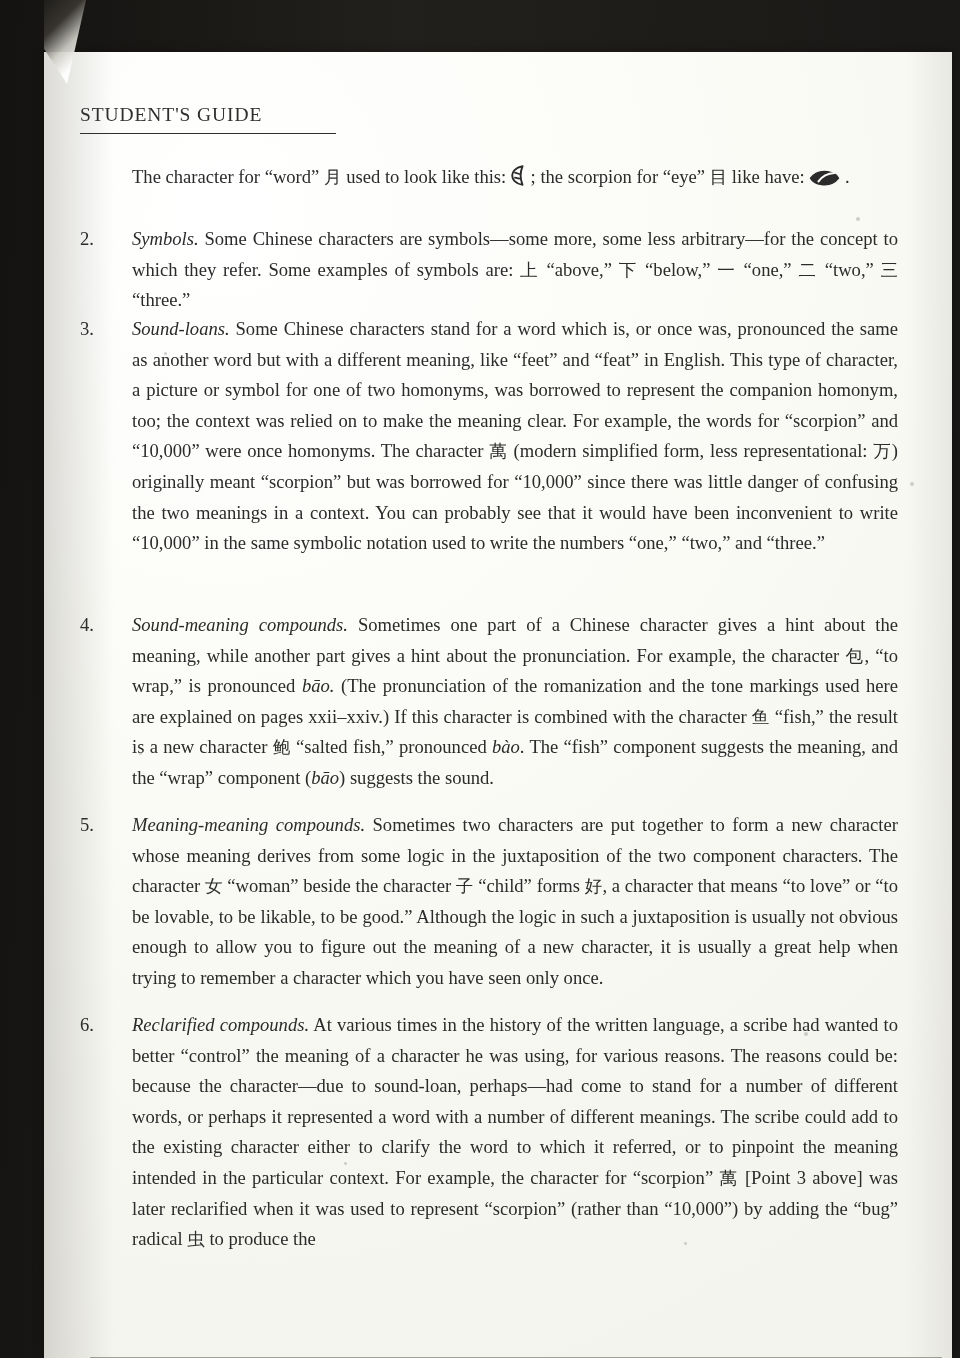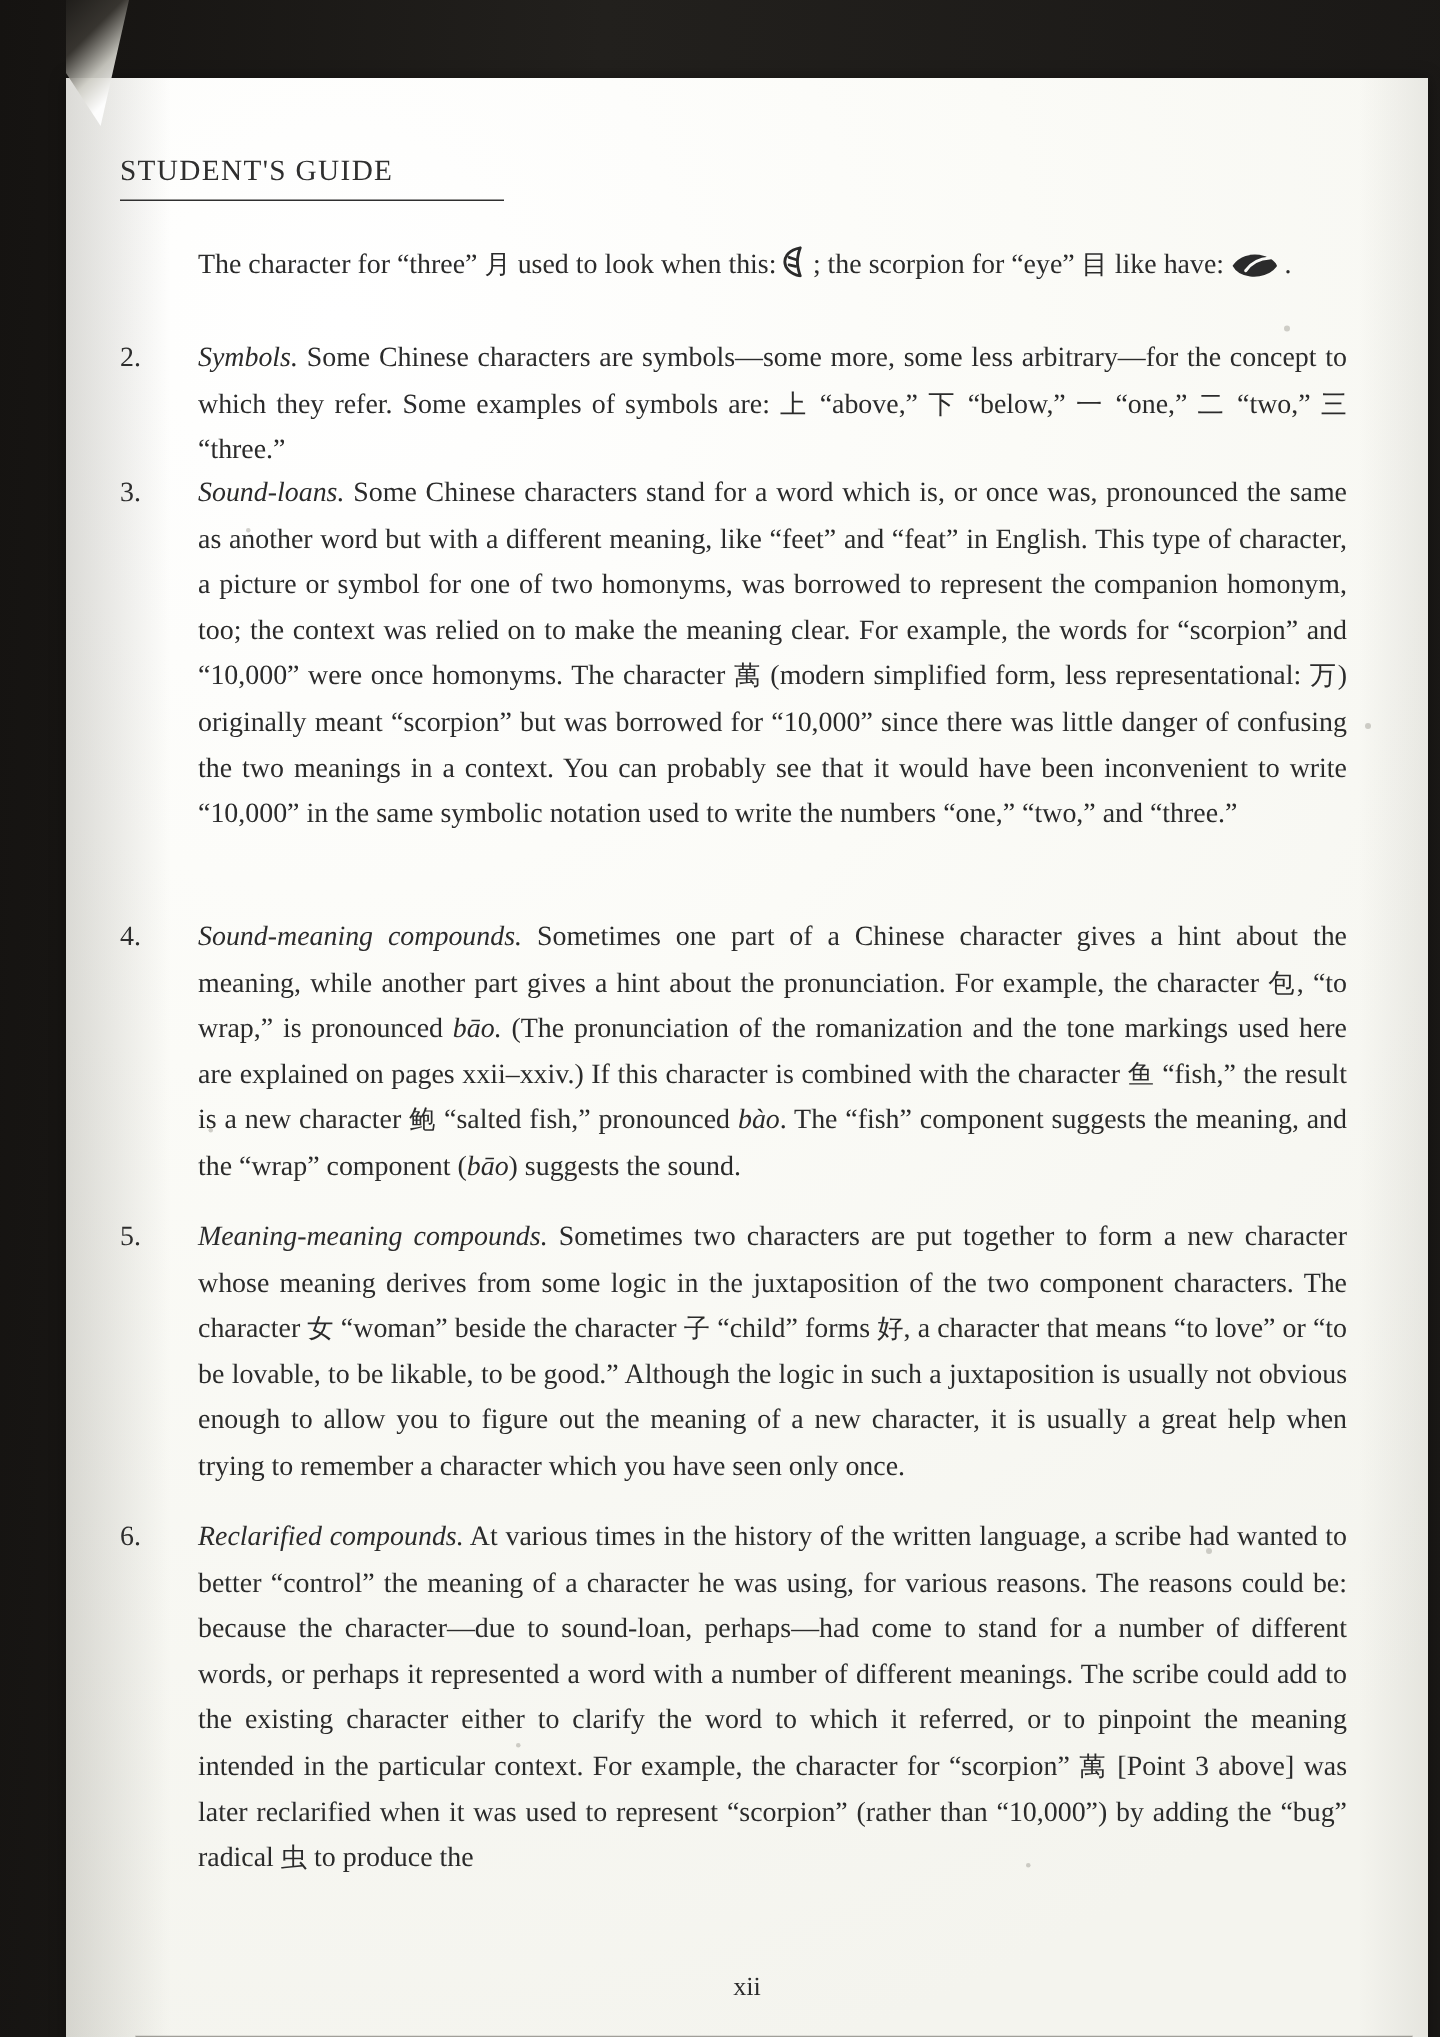--- a/index.html
+++ b/index.html
@@ -109,21 +109,21 @@
   <div id="bottom-edge2"></div>
   <div id="bottom-edge"></div>
 
   <div id="content">
 
     <div class="hdr">STUDENT'S GUIDE</div>
     <div class="hdr-rule"></div>
 
     <div class="block" style="top:110px;">
       <div class="para nonum">
-        <span>The character for “three” </span><span class="han">月</span><span> used to look when this: </span><span class="glyph"><svg width="15" height="21" viewBox="0 0 15 21">
+        <span>The character for “word” </span><span class="han">月</span><span> used to look like this: </span><span class="glyph"><svg width="15" height="21" viewBox="0 0 15 21">
               <path d="M11.5 1.2 C4 2.6 1.2 7 1.2 10.5 C1.2 14.2 4.2 18.6 11.5 19.9 C10 15.6 9.6 14.2 9.6 10.5 C9.6 6.6 10.1 5.0 11.5 1.2 Z" fill="none" stroke="#2b2b2b" stroke-width="1.9" stroke-linejoin="round"></path>
               <path d="M4.0 7.6 L8.4 9.0" stroke="#2b2b2b" stroke-width="1.8" stroke-linecap="round"></path>
               <path d="M4.0 12.6 L8.4 13.6" stroke="#2b2b2b" stroke-width="1.8" stroke-linecap="round"></path>
             </svg></span><span> ; the scorpion for “eye” </span><span class="han">目</span><span> like have: </span><span class="glyph"><svg width="31" height="16" viewBox="0 0 31 16">
               <path d="M1.5 8.2 C6 2.2 13 0.8 18.5 1.6 C24 2.4 28.4 5.2 29.6 8.2 C25.5 13.6 18.5 15.3 12.5 14.6 C7.2 14.0 3.2 11.4 1.5 8.2 Z" fill="#2b2b2b" stroke="#2b2b2b" stroke-width="1.4" stroke-linejoin="round"></path>
               <path d="M9.5 11.4 C13 6.4 19 3.4 25.5 3.0" fill="none" stroke="#fbfbf7" stroke-width="2.1" stroke-linecap="round"></path>
             </svg></span><span> .</span>
       </div>
     </div>
 
@@ -138,21 +138,20 @@
           <div class="para"><span class="num">4.</span><span class="ital">Sound-meaning compounds.</span><span> Sometimes one part of a Chinese character gives a hint about the meaning, while another part gives a hint about the pronunciation. For example, the character  </span><span class="han">包</span><span>, “to wrap,” is pronounced </span><span class="ital">bāo.</span><span>  (The pronunciation of the romanization and the tone markings used here are explained on pages xxii–xxiv.) If this character is combined with the character </span><span class="han">鱼</span><span> “fish,” the result is a new character </span><span class="han">鲍</span><span> “salted fish,” pronounced </span><span class="ital">bào</span><span>. The “fish” component suggests the meaning, and the “wrap” component (</span><span class="ital">bāo</span><span>) suggests the sound.</span></div>
         </div>
         <div class="block" style="top: 758px;">
           <div class="para"><span class="num">5.</span><span class="ital">Meaning-meaning compounds.</span><span> Sometimes two characters are put together to form a new character whose meaning derives from some logic in the juxtaposition of the two component characters. The character </span><span class="han">女</span><span> “woman” beside the character </span><span class="han">子</span><span> “child” forms </span><span class="han">好</span><span>, a character that means “to love” or “to be lovable, to be likable, to be good.” Although the logic in such a juxtaposition is usually not obvious enough to allow you to figure out the meaning of a new character, it is usually a great help when trying to remember a character which you have seen only once.</span></div>
         </div>
         <div class="block" style="top: 958px;">
           <div class="para"><span class="num">6.</span><span class="ital">Reclarified compounds.</span><span> At various times in the history of the written language, a scribe had wanted to better “control” the meaning of a character he was using, for various reasons.  The reasons could be: because the character—due to sound-loan, perhaps—had come to stand for a number of different words, or perhaps it represented a word with  a number of different meanings. The scribe could add to the existing character either to clarify the word to which it referred, or to pinpoint the meaning intended in the particular context. For example, the character for “scorpion” </span><span class="han">萬</span><span> [Point 3 above]  was later reclarified when it was used to represent “scorpion” (rather than “10,000”) by adding the “bug” radical </span><span class="han">虫</span><span> to produce the</span></div>
         </div>
       </div>
 
-    <div class="pagenum">xii</div>
   </div>
 <div class="speck" style="left: 812px; top: 165px; width: 4px; height: 4px;"></div>
     <div class="speck" style="left: 866px; top: 430px; width: 4px; height: 4px;"></div>
     <div class="speck" style="left: 120px; top: 300px; width: 3px; height: 3px;"></div>
     <div class="speck" style="left: 640px; top: 1190px; width: 3px; height: 3px;"></div>
     <div class="speck" style="left: 300px; top: 1110px; width: 3px; height: 3px;"></div>
     <div class="speck" style="left: 760px; top: 980px; width: 4px; height: 4px;"></div>
     <div class="speck" style="left: 95px; top: 700px; width: 3px; height: 3px;"></div>
   </div>
 

